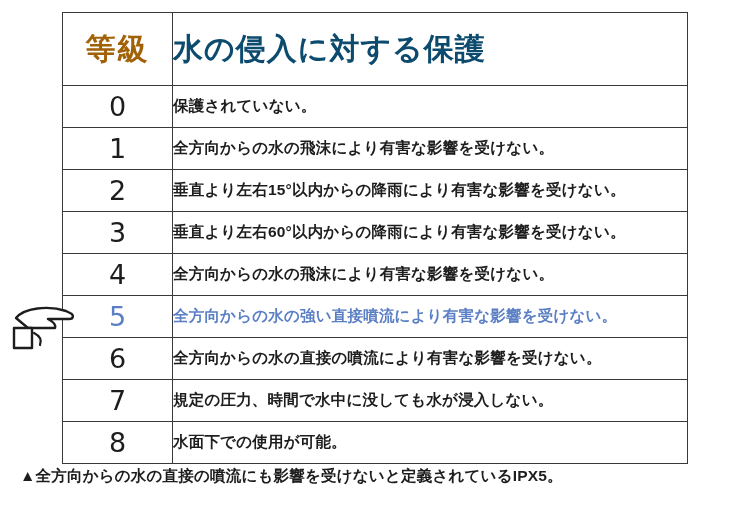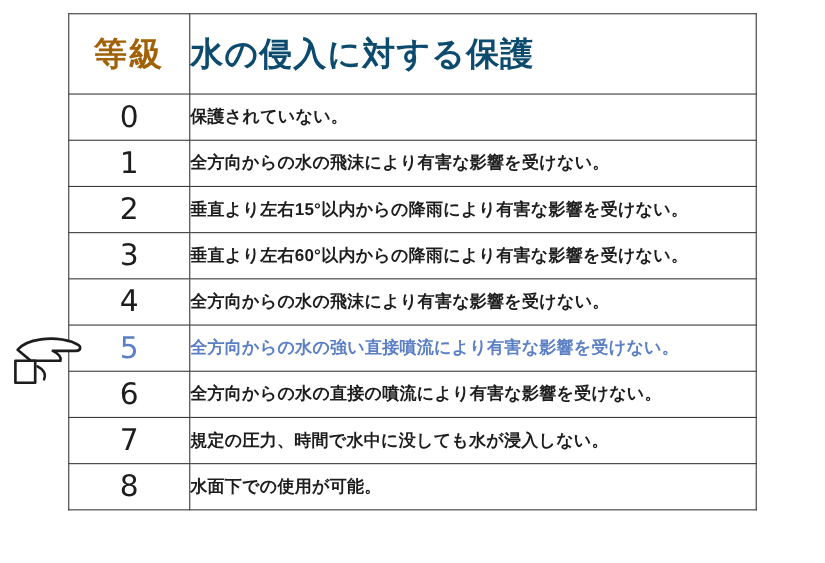--- a/index.html
+++ b/index.html
@@ -171,14 +171,15 @@
   <div class="hand">
     <svg viewBox="0 0 72 58" width="72" height="58" xmlns="http://www.w3.org/2000/svg">
       <g fill="#ffffff" stroke="#1d1d1d" stroke-width="2.4" stroke-linejoin="round" stroke-linecap="round">
         <path d="M8 18 C16 8, 40 5, 58 11 L62 13 C66 14.5, 66 19, 61 19 L40 19 C46 22, 48 25, 47 28 L20 28 Z"></path>
         <path d="M6 28 L24 28 L24 48 L6 48 Z"></path>
       </g>
       <path d="M26 33 C32 36, 34 40, 32 45" fill="none" stroke="#1d1d1d" stroke-width="2.2" stroke-linecap="round"></path>
     </svg>
   </div>
 
+  <div class="footnote">▲全方向からの水の直接の噴流にも影響を受けないと定義されているIPX5。</div>
 
 </div>
 
 </body></html>

